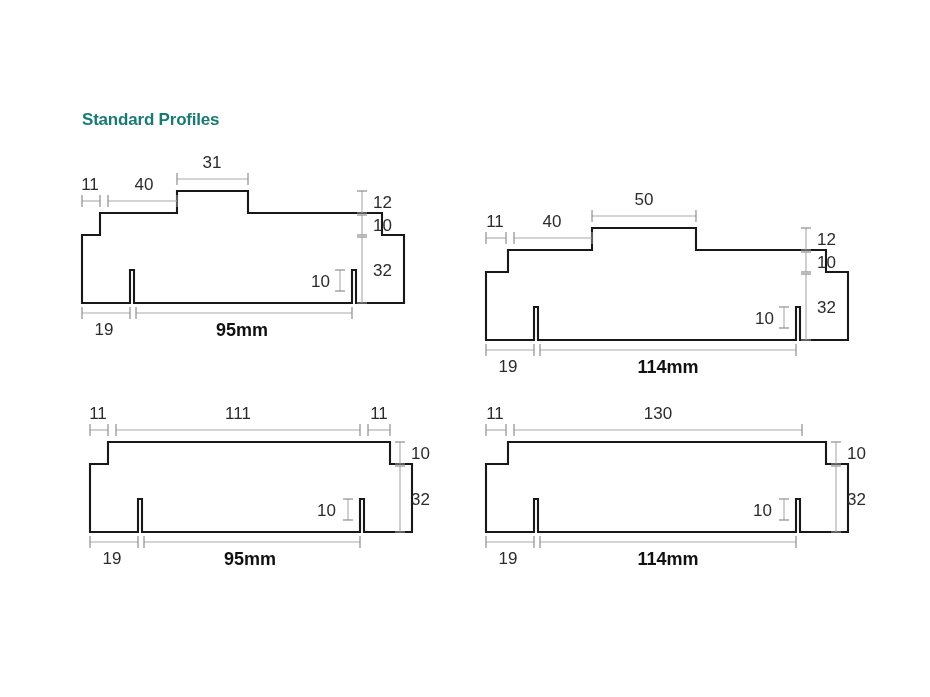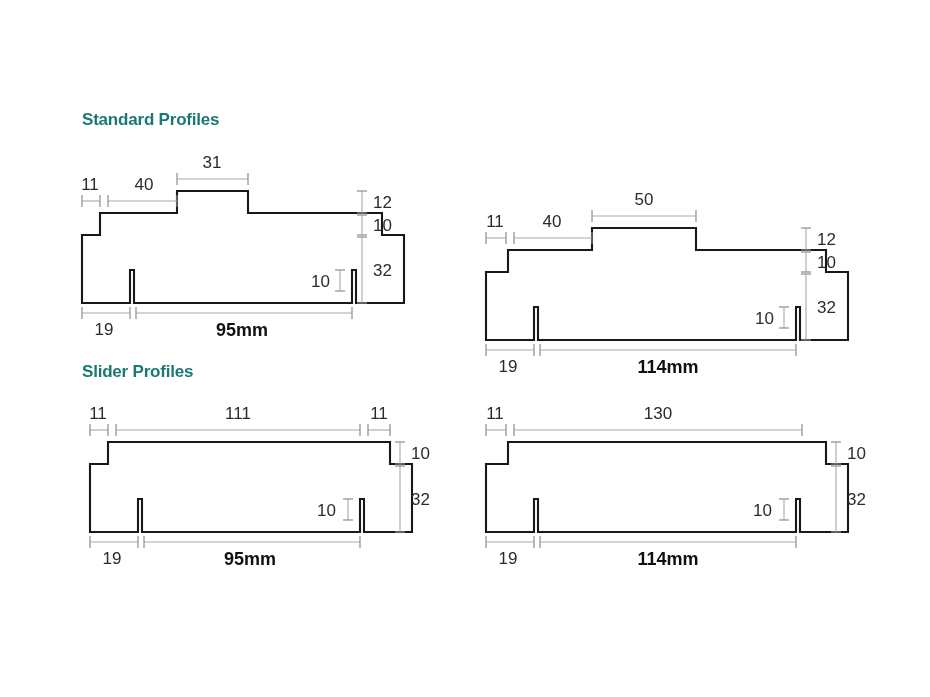--- a/index.html
+++ b/index.html
@@ -71,21 +71,20 @@
   .anchor-start { text-anchor: start; }
   .anchor-end { text-anchor: end; }
 </style>
 </head>
 <body>
 
 <div id="sheet">
 
   <div class="section-title" id="title-standard" style="color: rgb(26, 122, 115);">Standard Profiles</div>
 
-  <div class="section-title" id="title-slider" style="color: rgb(26, 122, 115);">Slider Profiles</div>
 
   <div class="drawing" id="drawing-std-95">
     <svg width="360" height="195" viewBox="0 0 360 195">
 
       <path class="profile-path" d="M 30,90
                L 30,158
                L 78,158
                L 78,125
                L 82,125
                L 82,158

